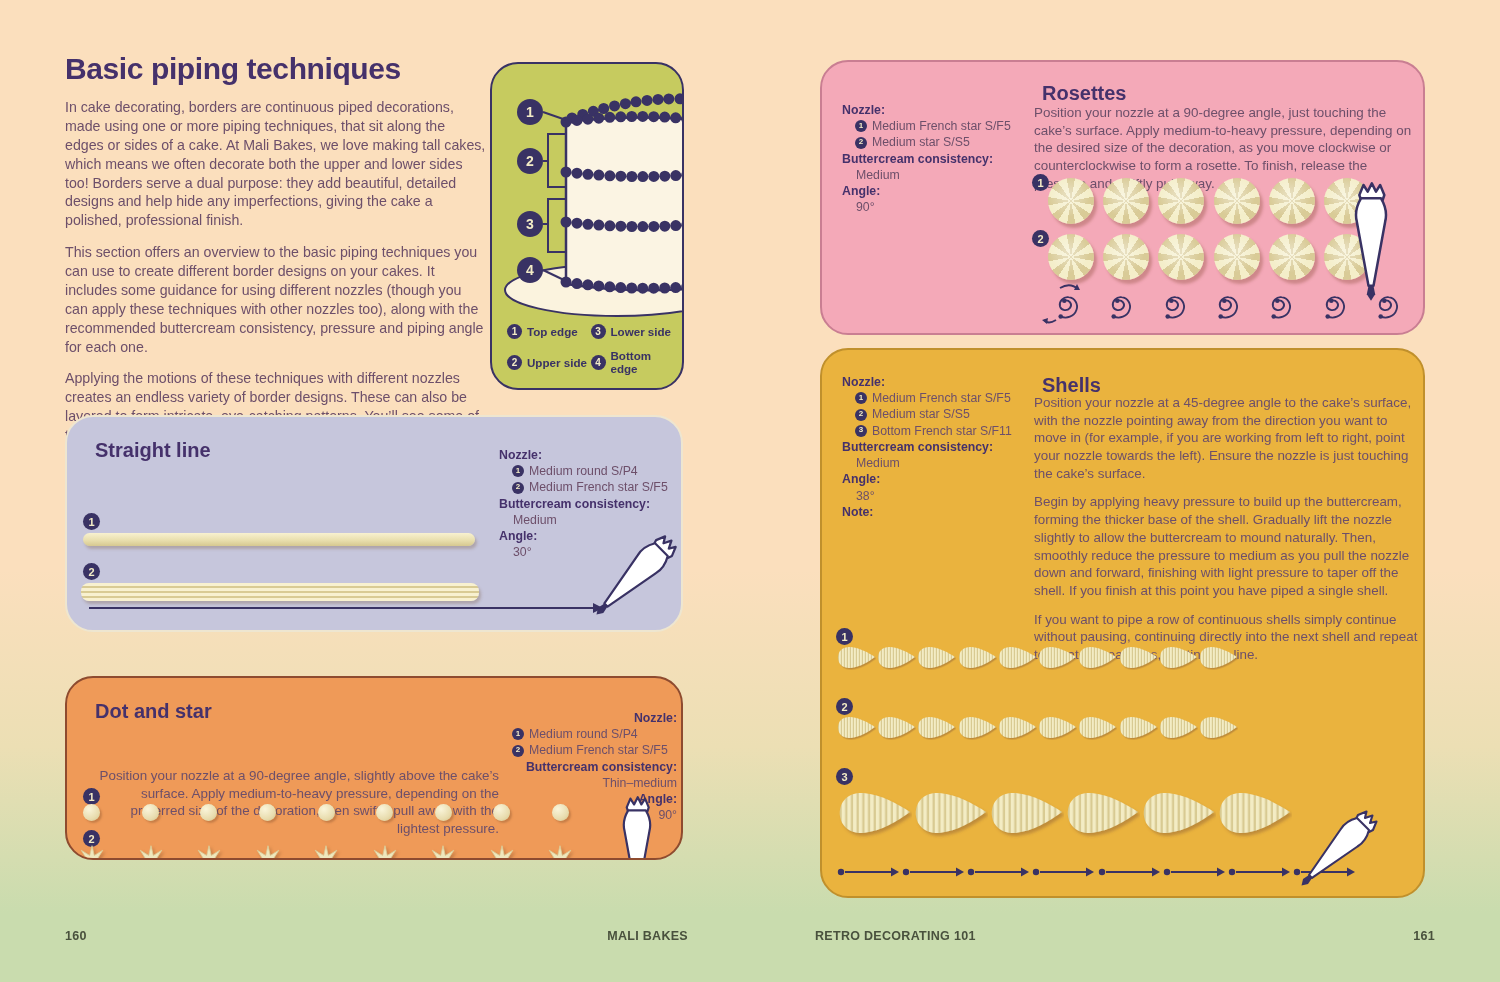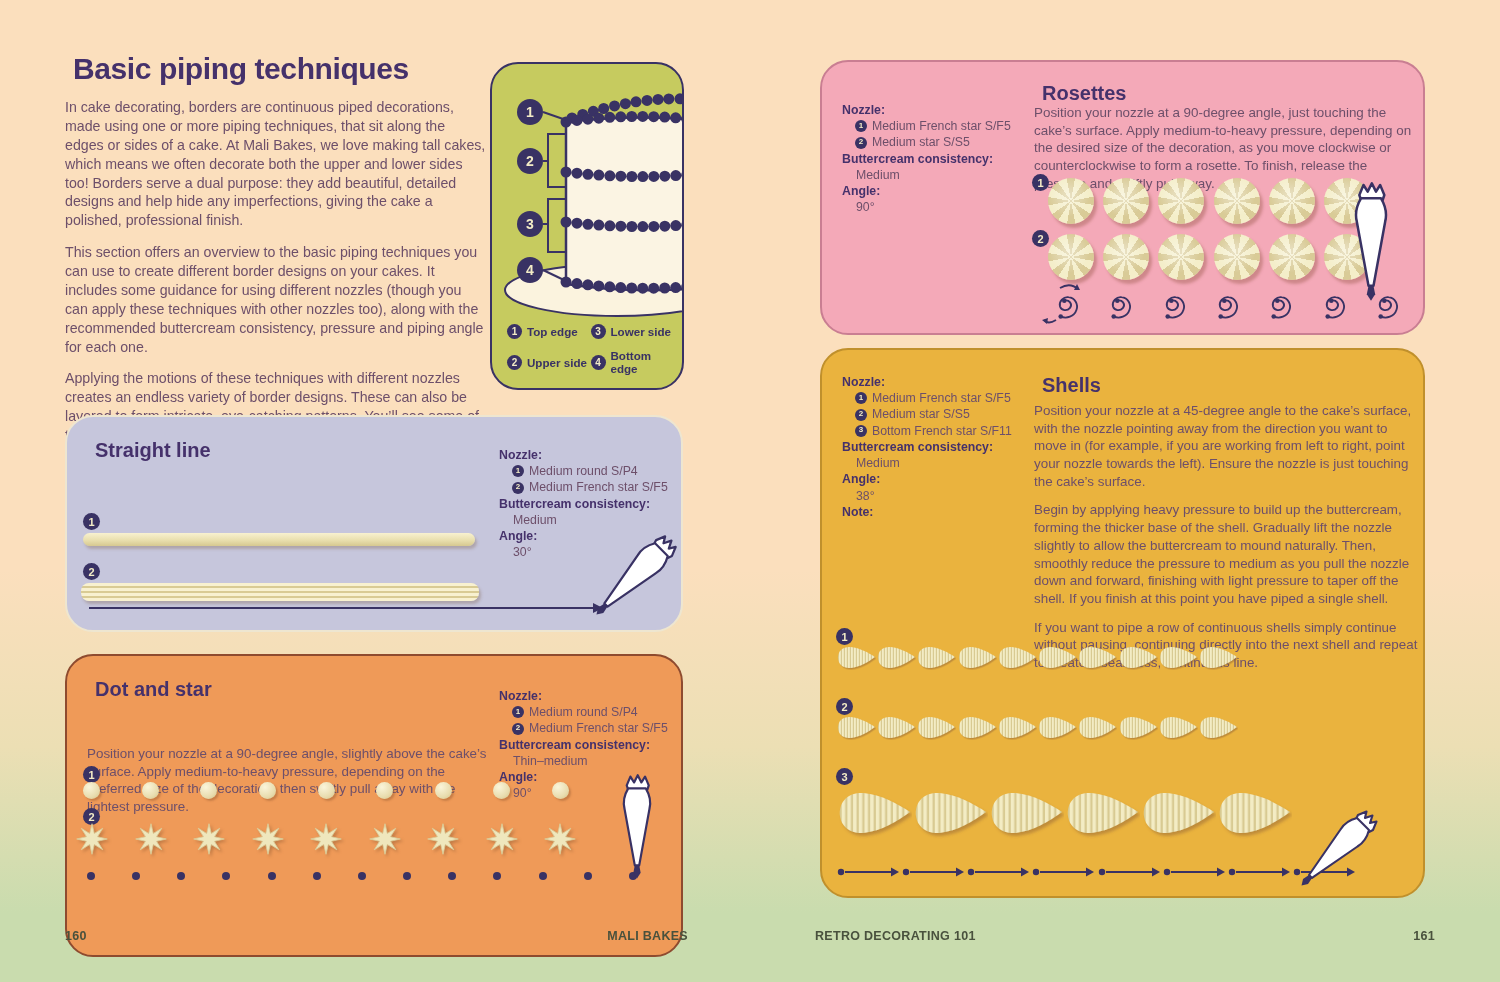--- a/index.html
+++ b/index.html
@@ -9,29 +9,29 @@
     --card_pink:#f4a9b8; --card_yellow:#eab33e; --footer_text:#49513d;
   }
   *{box-sizing:border-box;}
   body{margin:0;background:#888;}
   .spread{
     position:relative;width:1500px;height:982px;overflow:hidden;
     font-family:"Liberation Sans","DejaVu Sans",sans-serif;
     background:linear-gradient(180deg,var(--bg_top) 0%,var(--bg_top) 58%,#ecdfb4 76%,var(--bg_bottom) 93%);
   }
   .intro{position:absolute;left:65px;top:52px;width:422px;}
-  .intro h1{margin:0 8px 12px;font-size:30px;font-weight:700;color:var(--ink);letter-spacing:-0.4px;}
+  .intro h1{margin:0 0 12px;font-size:30px;font-weight:700;color:var(--ink);letter-spacing:-0.4px;}
   .intro p{margin:0 0 13px;font-size:14.2px;line-height:1.33;color:var(--body_text);font-weight:400;}
   .card{position:absolute;border-radius:28px;overflow:hidden;}
   .card h2{position:absolute;margin:8px;font-size:20px;font-weight:700;color:var(--ink);}
   .card .body{position:absolute;font-size:13.4px;line-height:1.32;color:var(--body_text);font-weight:500;}
   .card .body p{margin:0 0 11px;}
   .green{left:490px;top:62px;width:194px;height:328px;background:var(--card_green);border:2px solid var(--navy);}
   .lav{left:65px;top:415px;width:618px;height:217px;background:var(--card_lavender);border:2px solid #eee6d0;}
-  .org{left:65px;top:654px;width:618px;height:303px;background:var(--card_orange);border:2px solid #8e4b2f;}
+  .org{left:65px;top:676px;width:618px;height:184px;background:var(--card_orange);border:2px solid #8e4b2f;text-align:right;}
   .pink{left:820px;top:60px;width:605px;height:275px;background:var(--card_pink);border:2px solid #c97e92;}
   .yel{left:820px;top:348px;width:605px;height:550px;background:var(--card_yellow);border:2px solid #c0902c;}
   
   .info{position:absolute;font-size:12.3px;line-height:1.32;color:var(--body_text);font-weight:500;}
   .info .lbl{display:block;color:var(--ink);font-weight:700;}
   .info .ind{padding-left:14px;}
   .noz{display:flex;align-items:center;gap:5px;padding-left:13px;}
   .mini-num{width:12px;height:12px;border-radius:50%;background:var(--navy);color:var(--cream);
     font-size:8px;font-weight:700;display:inline-flex;align-items:center;justify-content:center;flex:0 0 auto;}
   .note-txt{padding-left:14px;font-size:11.9px;line-height:1.33;}
@@ -353,21 +353,21 @@
           <span class="mini-num">3</span>
           <span>Bottom French star S/F11</span>
         </div>
       <span class="lbl">Buttercream consistency:</span>
       <div class="ind">Medium</div>
       <span class="lbl">Angle:</span>
       <div class="ind">38°</div>
       <span class="lbl">Note:</span>
     </div>
     <h2 style="left:212px;top:16px;text-align:right;">Shells</h2>
-    <div class="body" style="left:212px;top:52px;width:388px;">
+    <div class="body" style="left:212px;top:44px;width:388px;">
       <p>Position your nozzle at a 45-degree angle to the cake’s surface, with the nozzle pointing away from the direction you want to move in (for example, if you are working from left to right, point your nozzle towards the left). Ensure the nozzle is just touching the cake’s surface.</p>
       <p>Begin by applying heavy pressure to build up the buttercream, forming the thicker base of the shell. Gradually lift the nozzle slightly to allow the buttercream to mound naturally. Then, smoothly reduce the pressure to medium as you pull the nozzle down and forward, finishing with light pressure to taper off the shell. If you finish at this point you have piped a single shell.</p>
       <p>If you want to pipe a row of continuous shells simply continue without pausing, continuing directly into the next shell and repeat to create a seamless, continuous line.</p>
     </div>
     <span class="row-num" style="left:14px;top:278px;">1</span>
     <div class="g-row shellrow" style="left:14px;top:294px;width:402px;">
       <svg width="40" height="27" viewBox="0 0 80 50">
           <use href="#shell-sym" filter="url(#ds)"></use>
         </svg>
     <svg width="40" height="27" viewBox="0 0 80 50">

